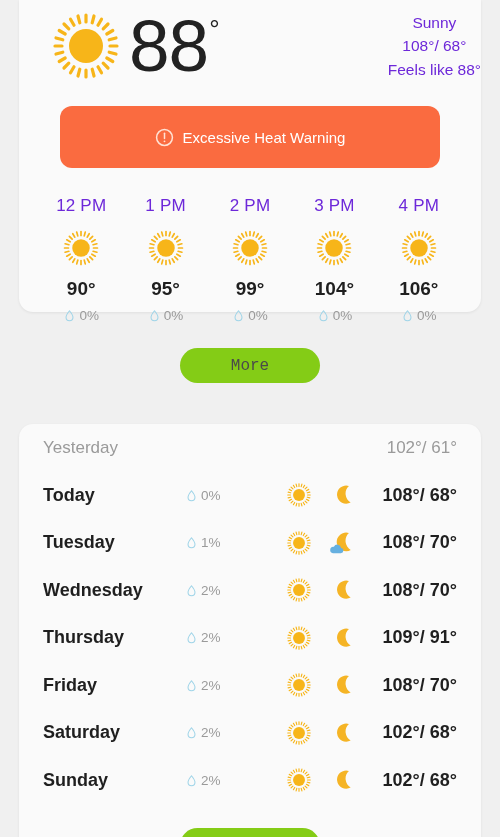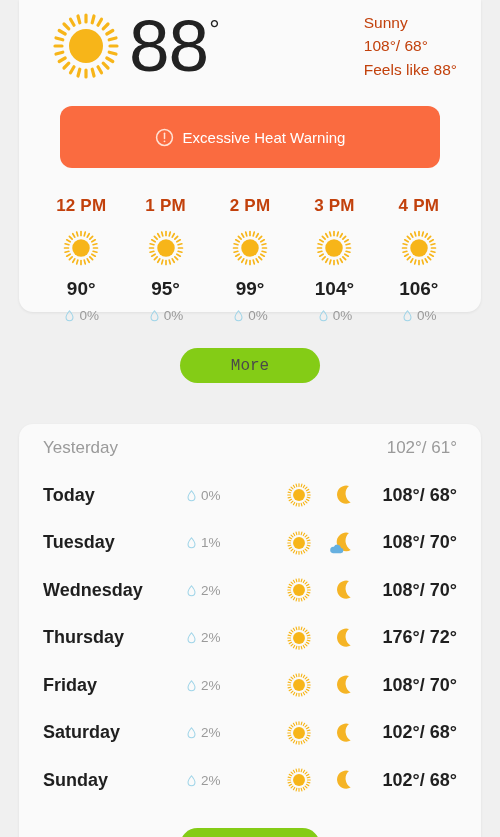--- a/index.html
+++ b/index.html
@@ -68,23 +68,22 @@
   .current-temp .deg {
     font-size: 26px;
     font-weight: 300;
     line-height: 1;
     margin-top: 6px;
     margin-left: 1px;
   }
 
   .current-meta {
     margin-left: auto;
-    margin-right: 24px;
-    text-align: left;
-    color: #c2410c;
+    text-align: center;
+    color: #6d28d9;
     font-size: 15.5px;
     line-height: 1.52;
   }
 
   
   #alert-banner {
     position: absolute;
     top: 106px;
     left: 41px;
     width: 380px;
@@ -107,23 +106,22 @@
     left: 20px;
     right: 20px;
     display: flex;
   }
   .hour-col {
     flex: 1 1 0;
     text-align: center;
   }
   .hour-time {
     font-size: 17px;
-    color: #c2410c;
+    color: #6d28d9;
     letter-spacing: 0.2px;
-    font-weight: bold;
   }
   .hour-icon {
     height: 46px;
     margin-top: 9px;
     display: flex;
     align-items: center;
     justify-content: center;
   }
   .hour-temp {
     margin-top: 7px;
@@ -719,21 +717,21 @@
                   <line x1="10.78" y1="4.71" x2="10.09" y2="2.14"></line>
                 </g>
               </svg>
             </span>
             <span>
               <svg width="26" height="26" viewBox="0 0 24 24" aria-hidden="true">
                 <path d="M19.3 3.6a8.4 8.4 0 1 0 1.6 15.3A9.6 9.6 0 0 1 19.3 3.6z" fill="#f5b425"></path>
               </svg>
             </span>
           </div>
-          <div class="day-temps">176°/ 72°</div>
+          <div class="day-temps">109°/ 91°</div>
         </div>
         <div class="daily-row">
           <div class="day-label">Friday</div>
           <div class="day-precip">
             <span>
               <svg width="13" height="13" viewBox="0 0 24 24" aria-hidden="true">
                 <path d="M12 3.2C12 3.2 5.6 11 5.6 15.2a6.4 6.4 0 0 0 12.8 0C18.4 11 12 3.2 12 3.2z" fill="none" stroke="#9fd4e8" stroke-width="1.9" stroke-linejoin="round"></path>
               </svg>
             </span>
             <span>2%</span>

